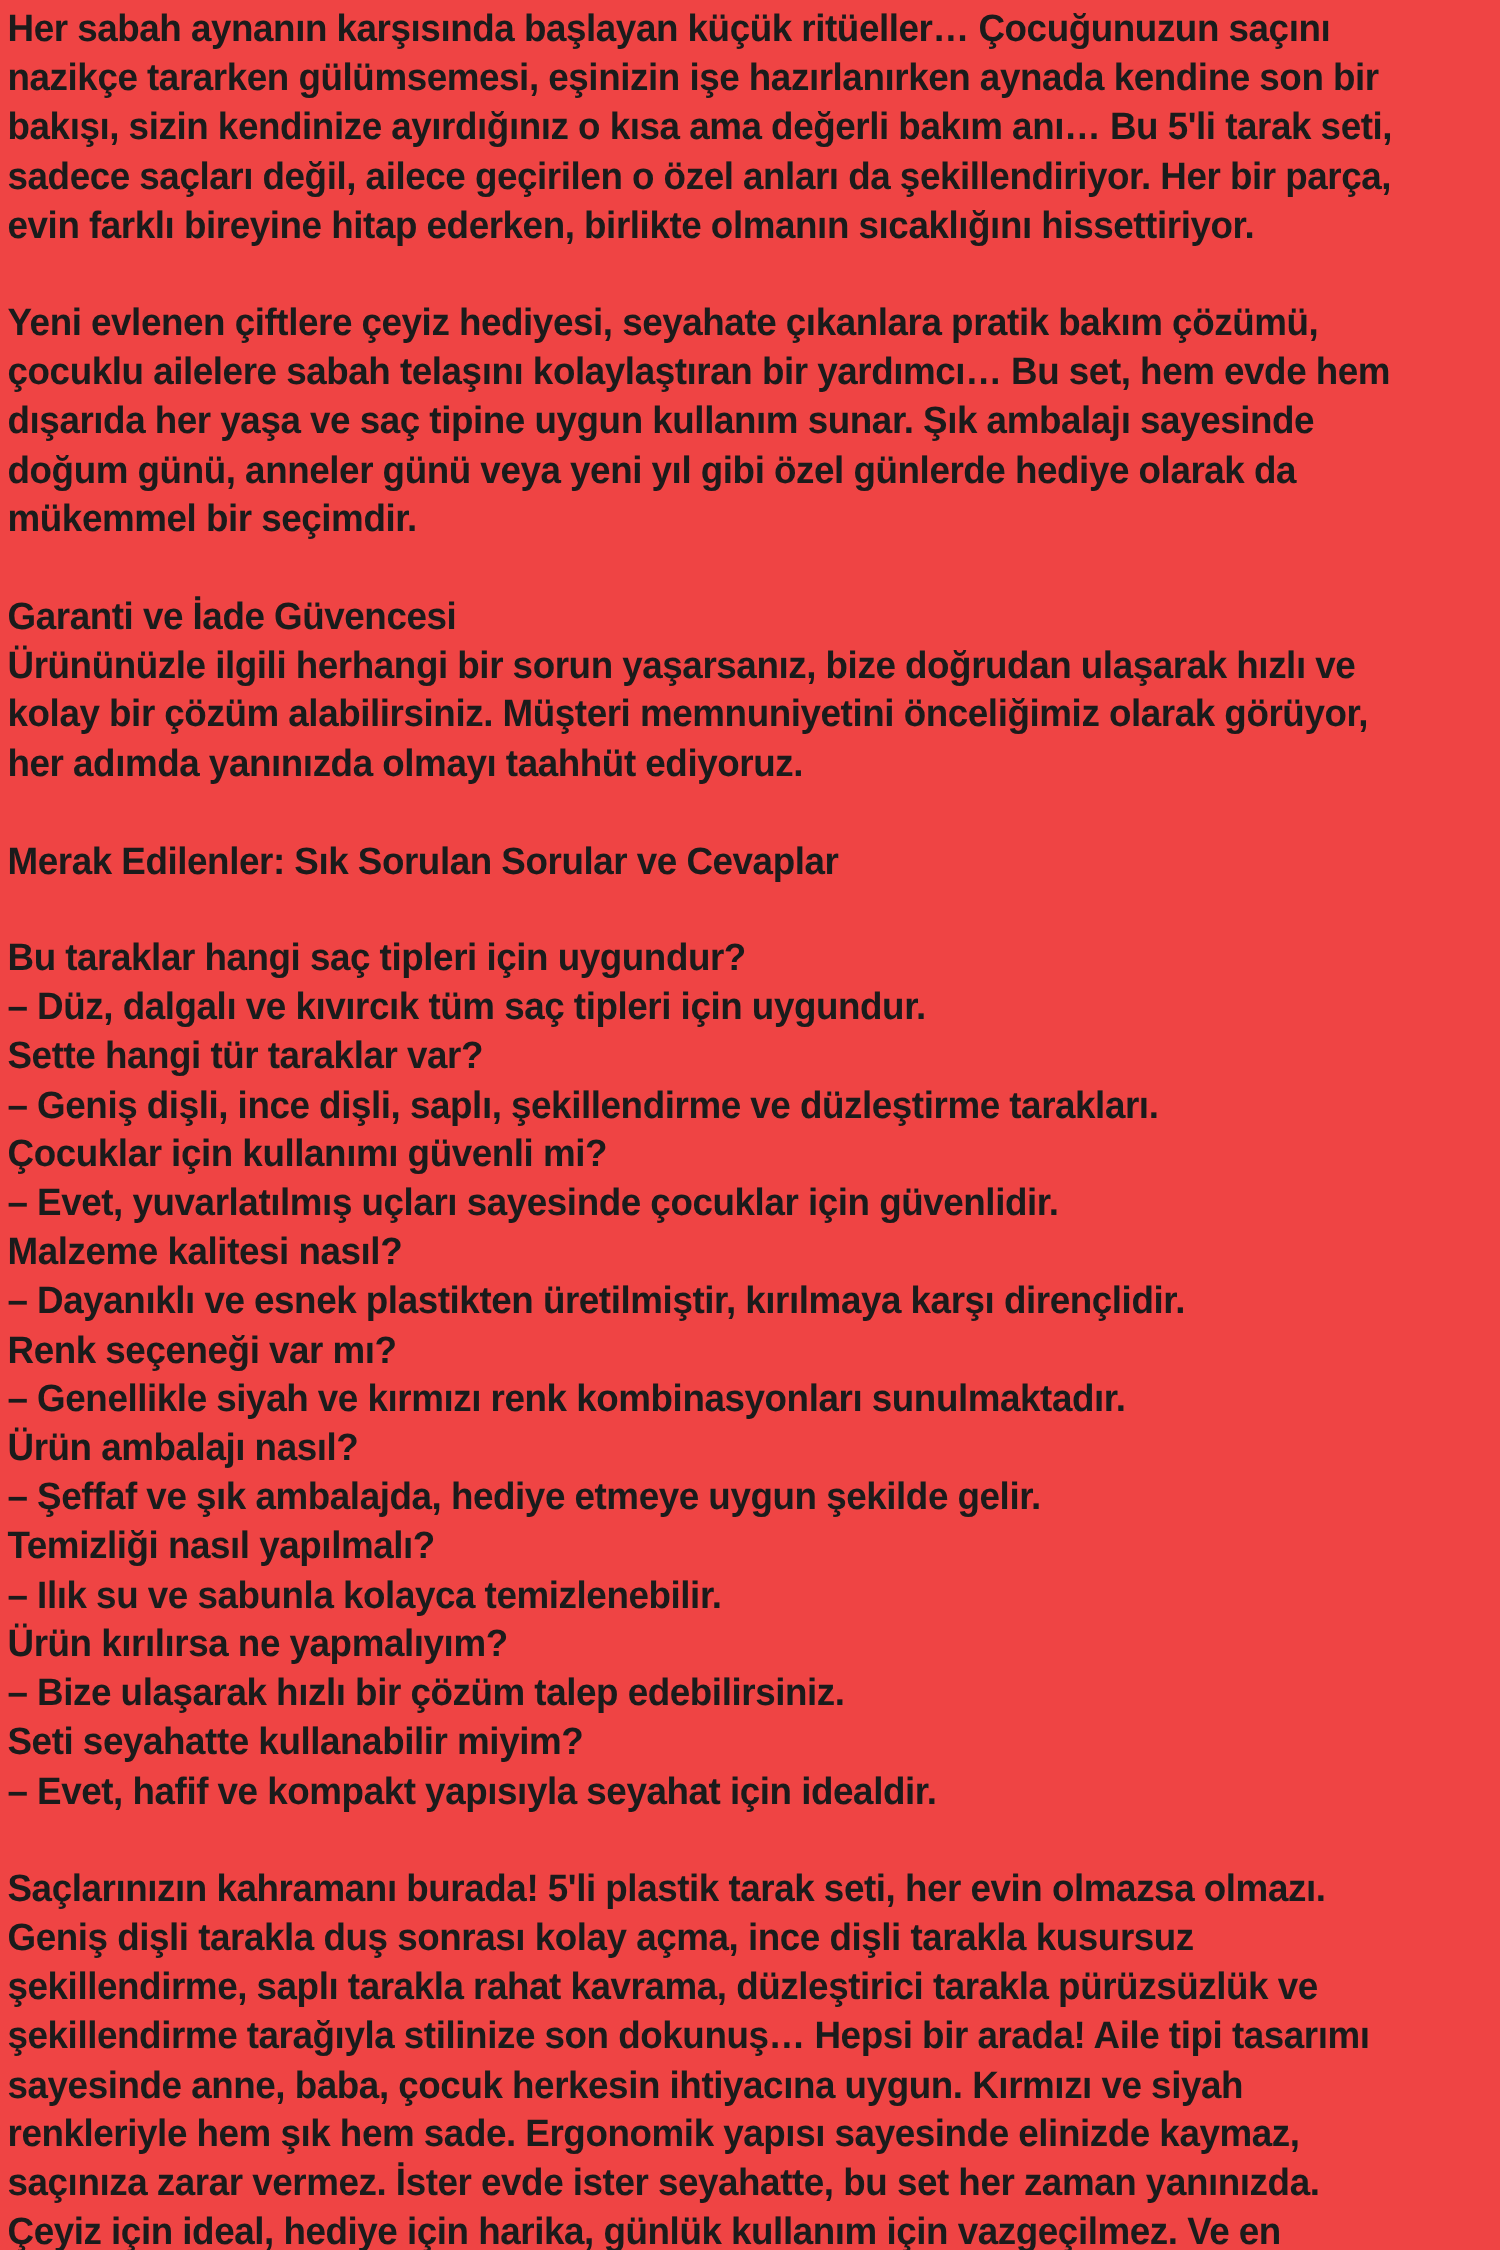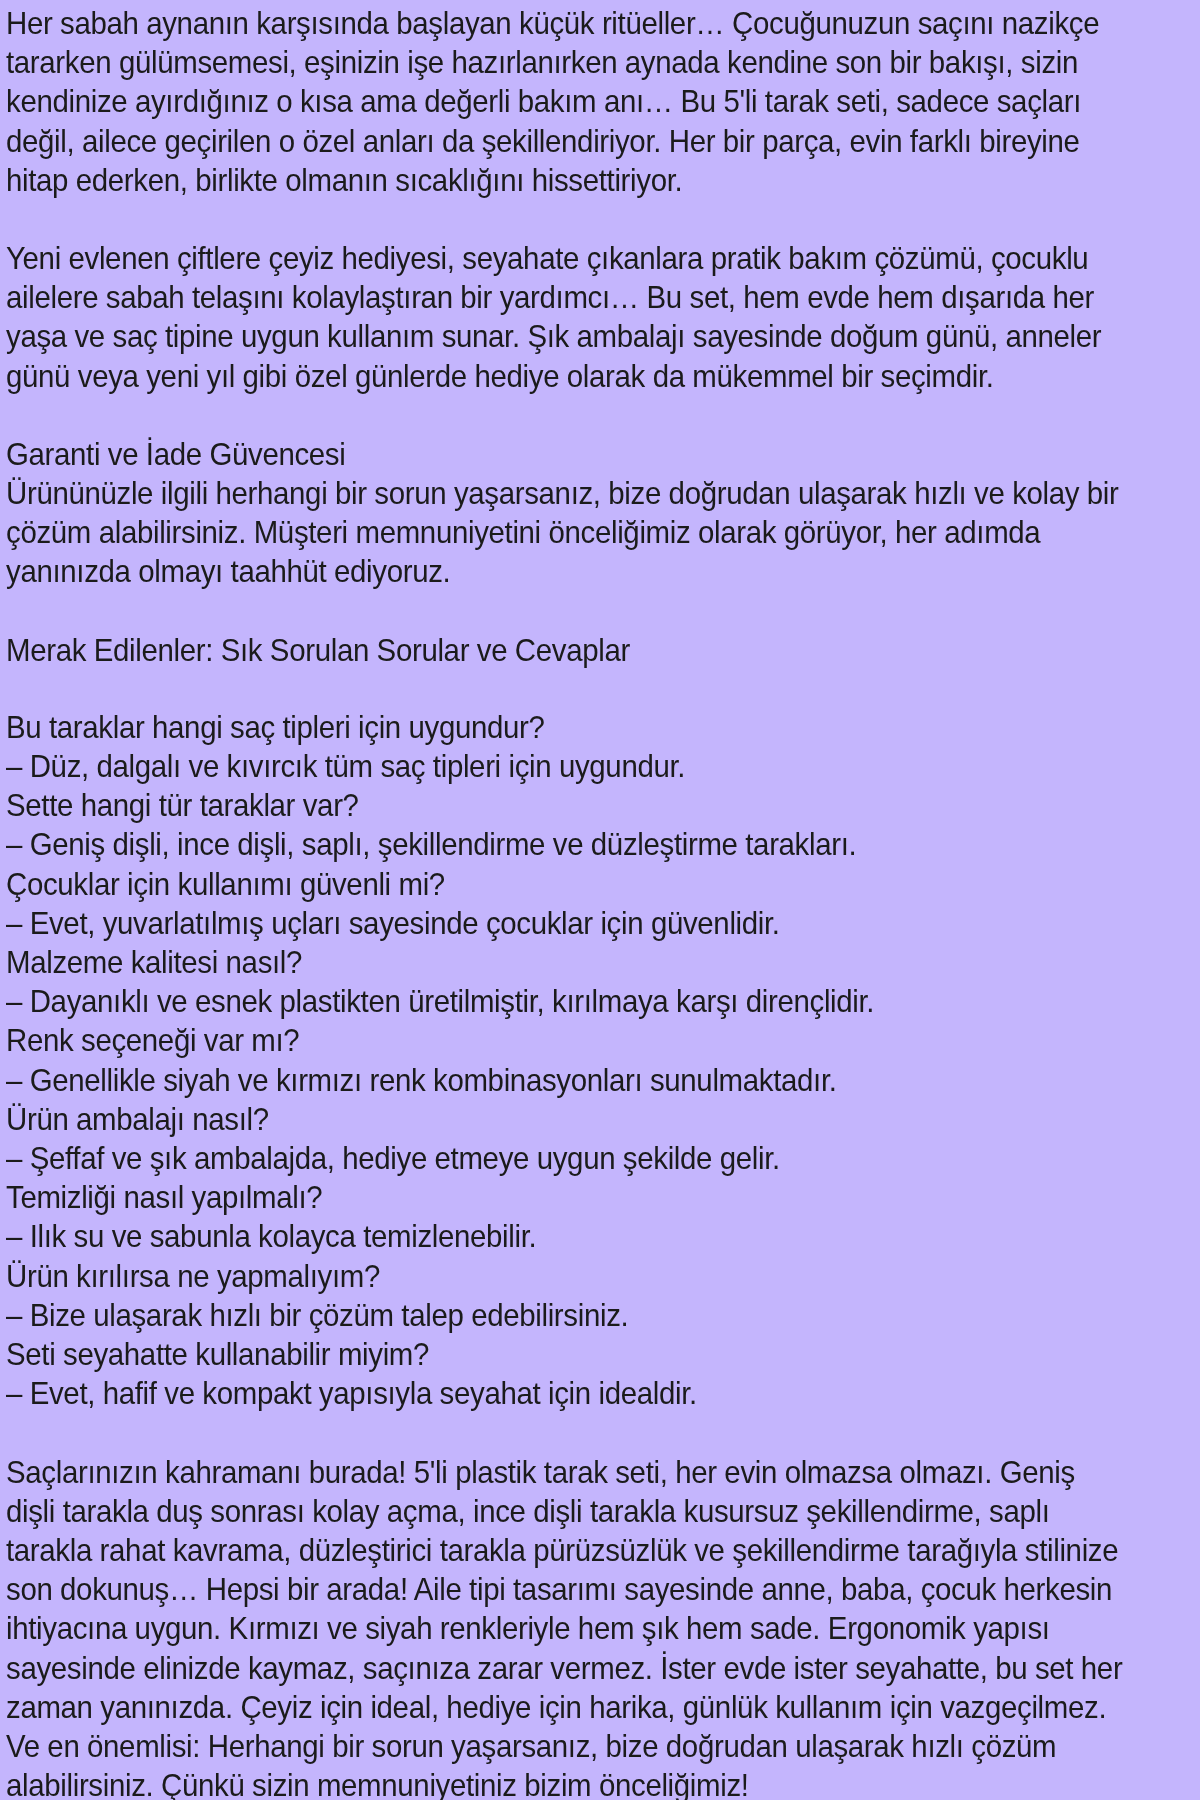--- a/index.html
+++ b/index.html
@@ -14,21 +14,22 @@
     overflow: hidden;
     font-family: "Liberation Sans", "DejaVu Sans", sans-serif;
     color: #1b1b1b;
     -webkit-font-smoothing: antialiased;
   }
   .page {
     box-sizing: border-box;
     width: 1200px;
     height: 1800px;
     padding: 4px 30px 0 6px;
-    background: #c4b5fd;
+    background: #ef4444;
+    font-weight: bold;
   }
   .doc-text {
     font-size: 30.5px;
     line-height: 39.2px;
     letter-spacing: -0.35px;
     word-spacing: -0.2px;
     color: #1b1b1b;
     transform: scaleX(0.965);
     transform-origin: left top;
   }

